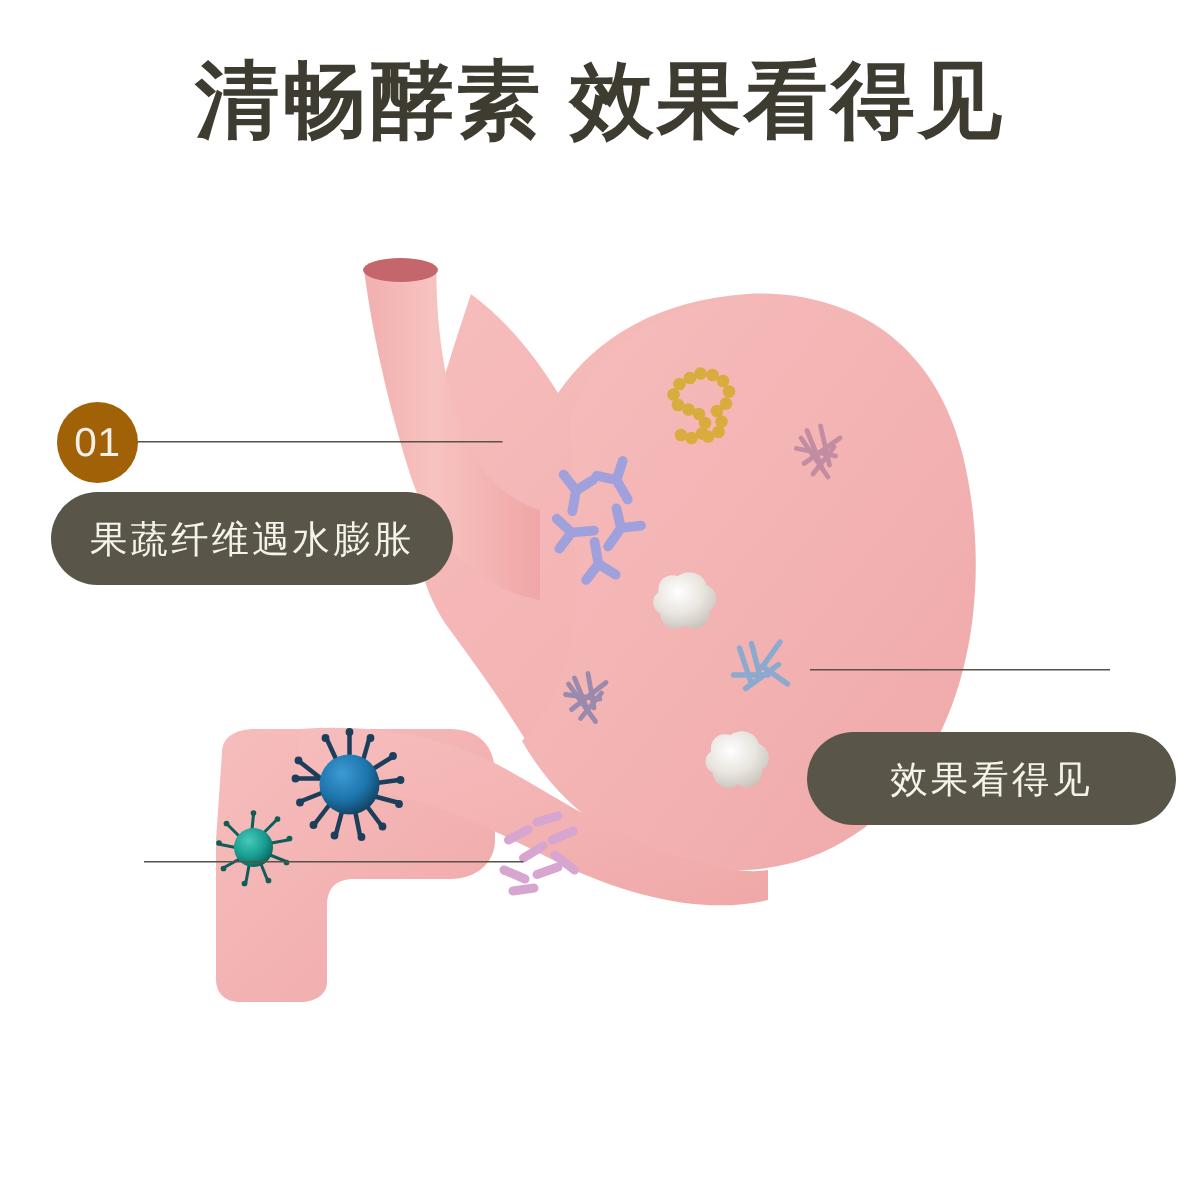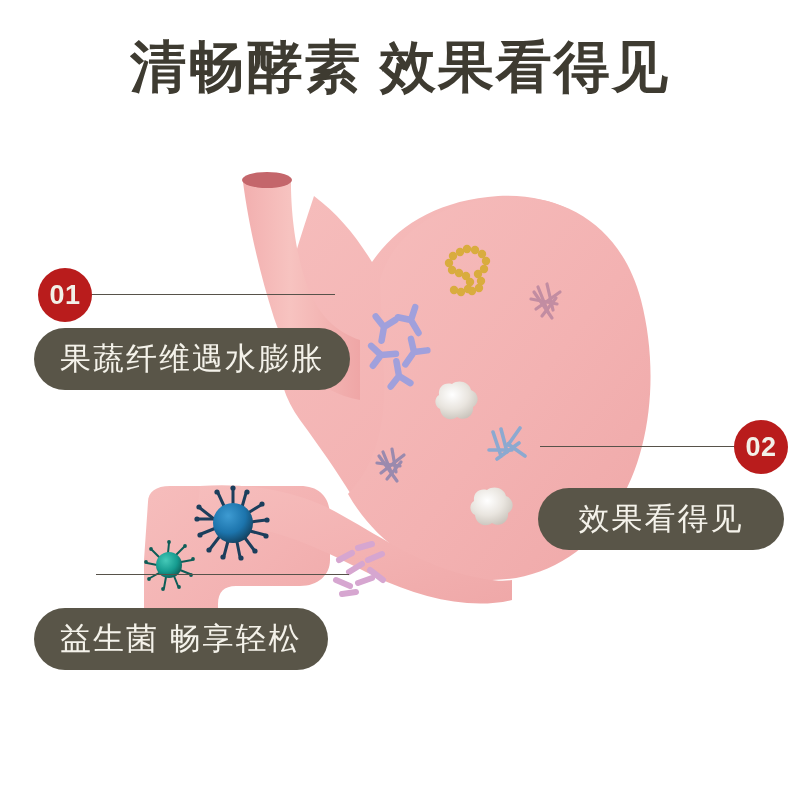--- a/index.html
+++ b/index.html
@@ -46,37 +46,37 @@
     width: 800px;
     height: 800px;
   }
 
   
   .num-badge {
     position: absolute;
     width: 54px;
     height: 54px;
     border-radius: 50%;
-    background: #b91c1c;
+    background: #a16207;
     color: #F2F0E8;
     font-size: 27px;
-    font-weight: 700;
+    font-weight: 400;
     display: flex;
     align-items: center;
     justify-content: center;
     letter-spacing: 0.5px;
     z-index: 6;
   }
 
   .pill {
     position: absolute;
     background: #595548;
     color: #F4F2EA;
     border-radius: 34px;
-    font-size: 31px;
+    font-size: 25px;
     letter-spacing: 2px;
     display: flex;
     align-items: center;
     justify-content: center;
     height: 62px;
     padding: 0 26px;
     white-space: nowrap;
     z-index: 6;
   }
 
@@ -351,19 +351,17 @@
       <circle cx="169" cy="565" r="13" fill="url(#gVirusSmall)"></circle>
     </g>
 
   </svg>
 
   <div class="leader" id="leader-01"></div>
   <div class="num-badge" id="badge-01">01</div>
   <div class="pill" id="pill-01">果蔬纤维遇水膨胀</div>
 
   <div class="leader" id="leader-02"></div>
-  <div class="num-badge" id="badge-02">02</div>
   <div class="pill" id="pill-02">效果看得见</div>
 
   <div class="leader" id="leader-03"></div>
-  <div class="pill" id="pill-03">益生菌 畅享轻松</div>
 
 </div>
 
 </body></html>

